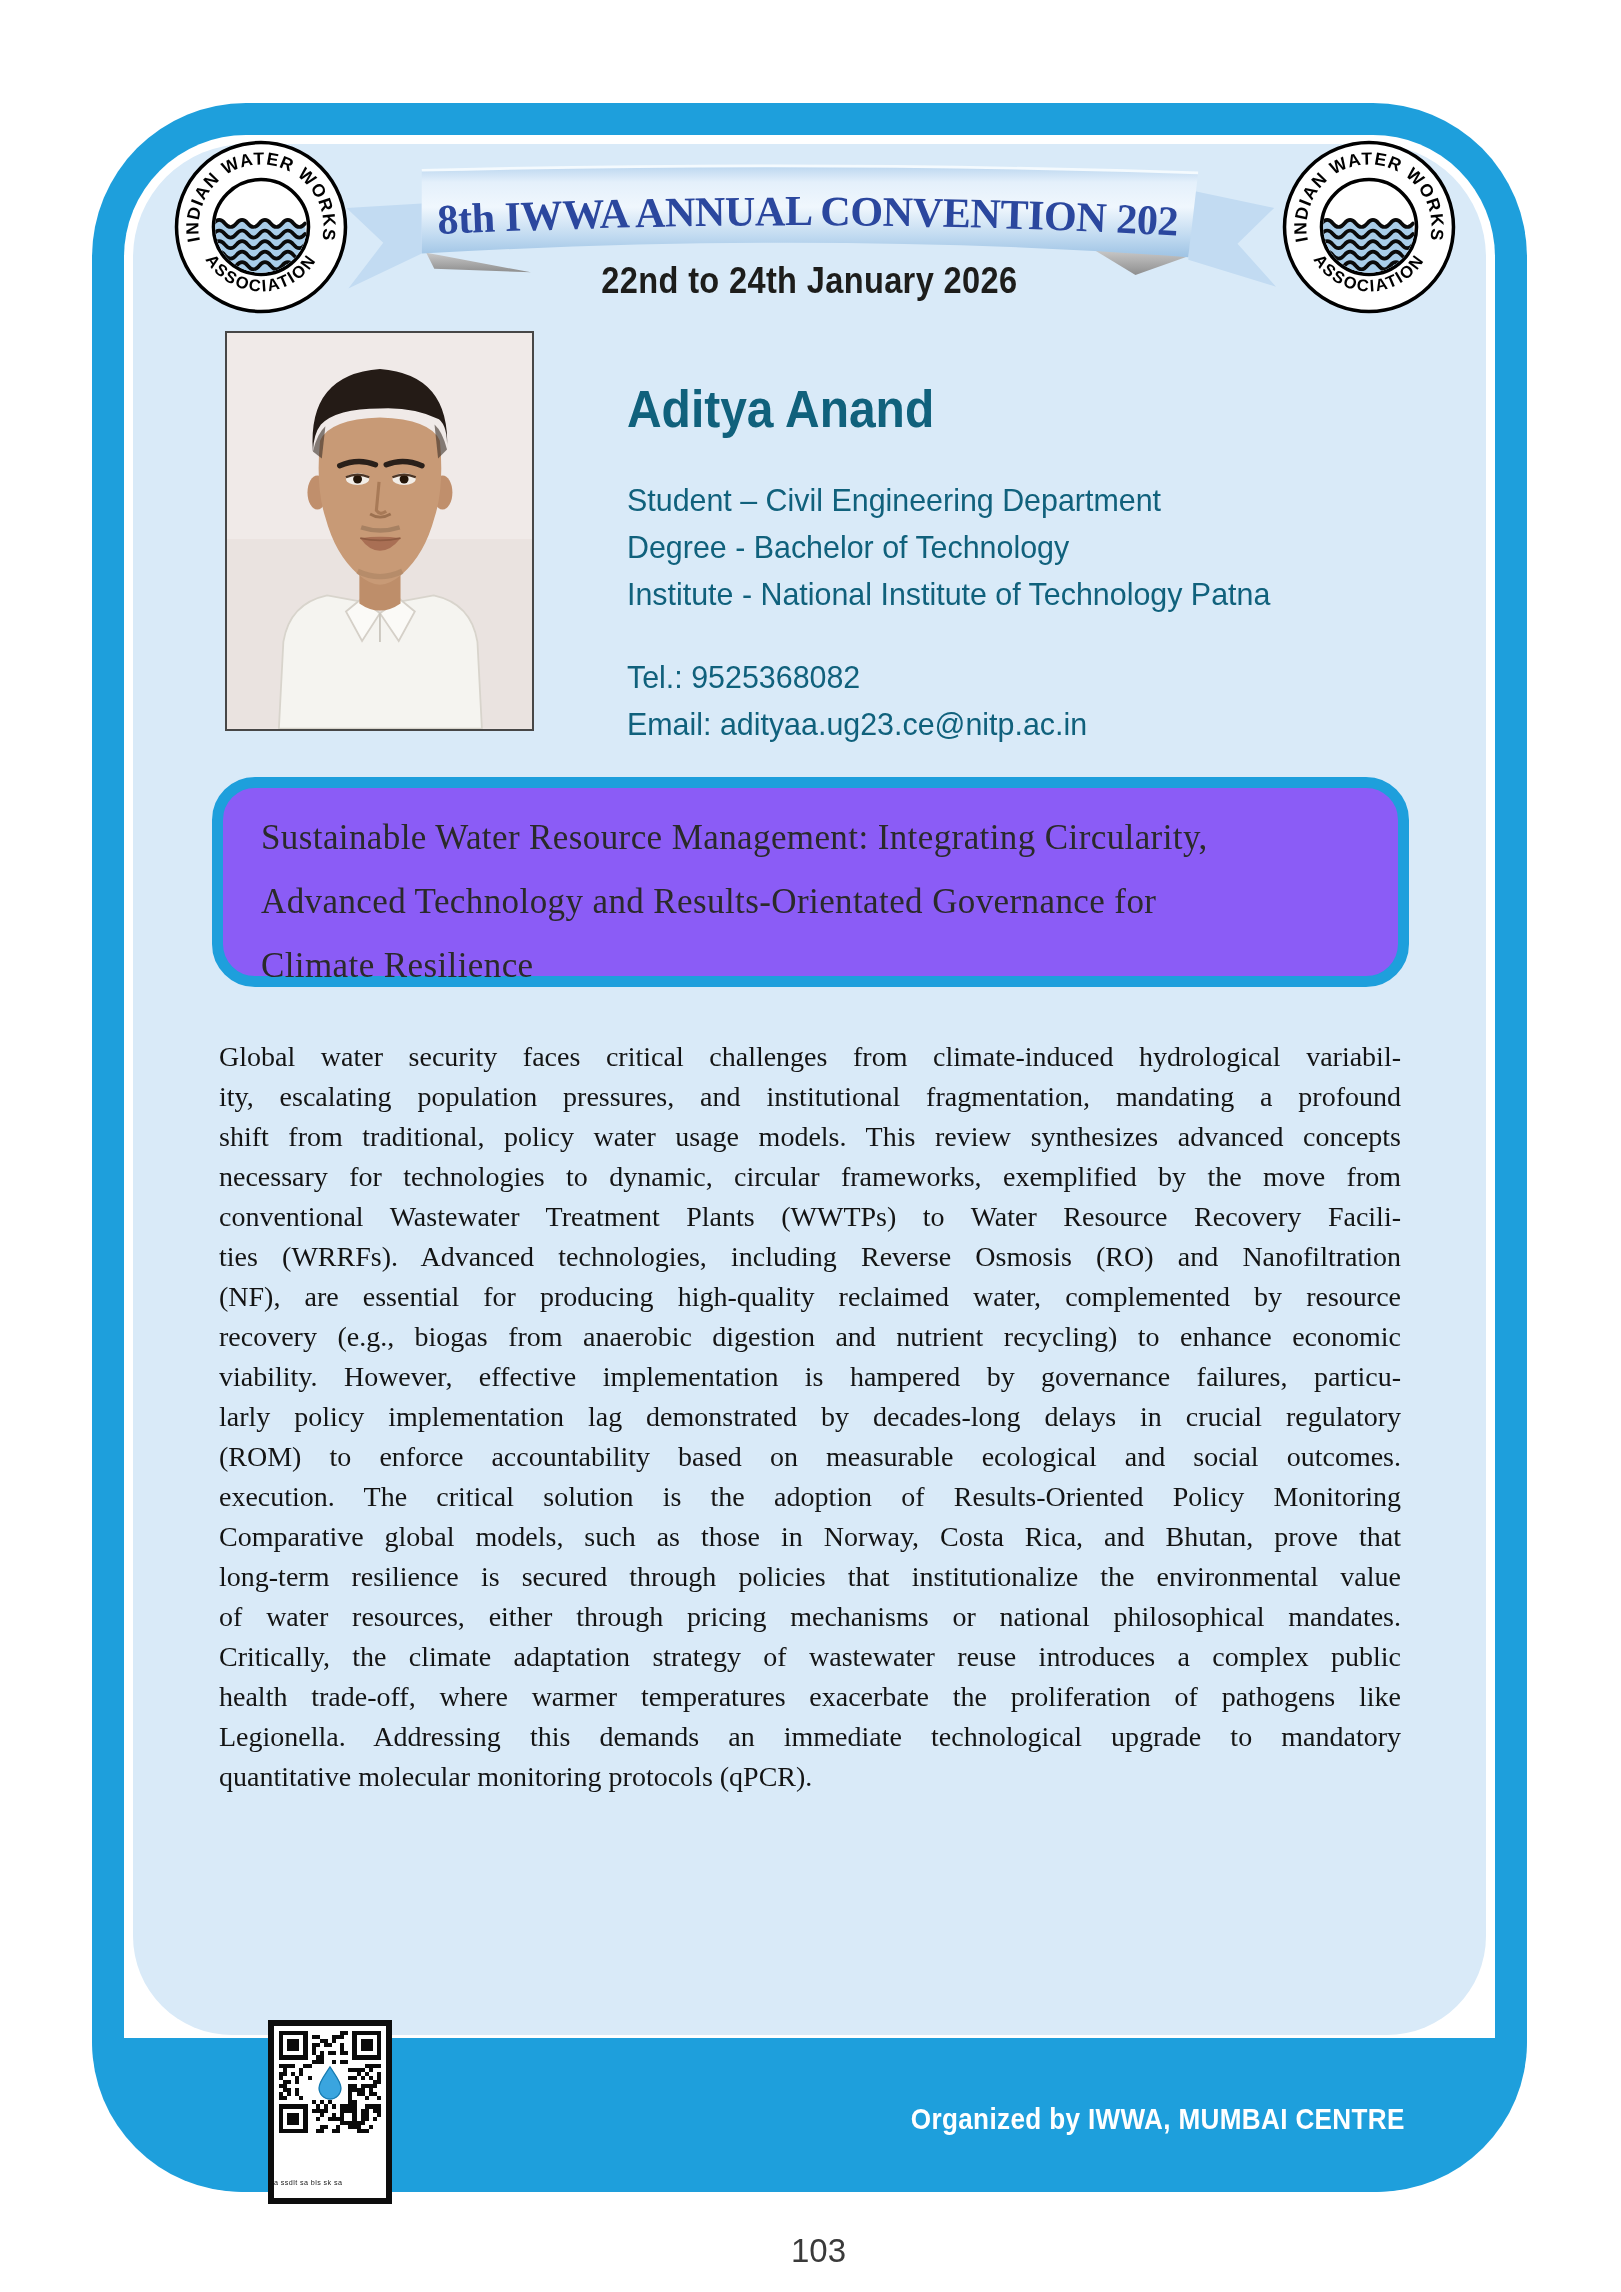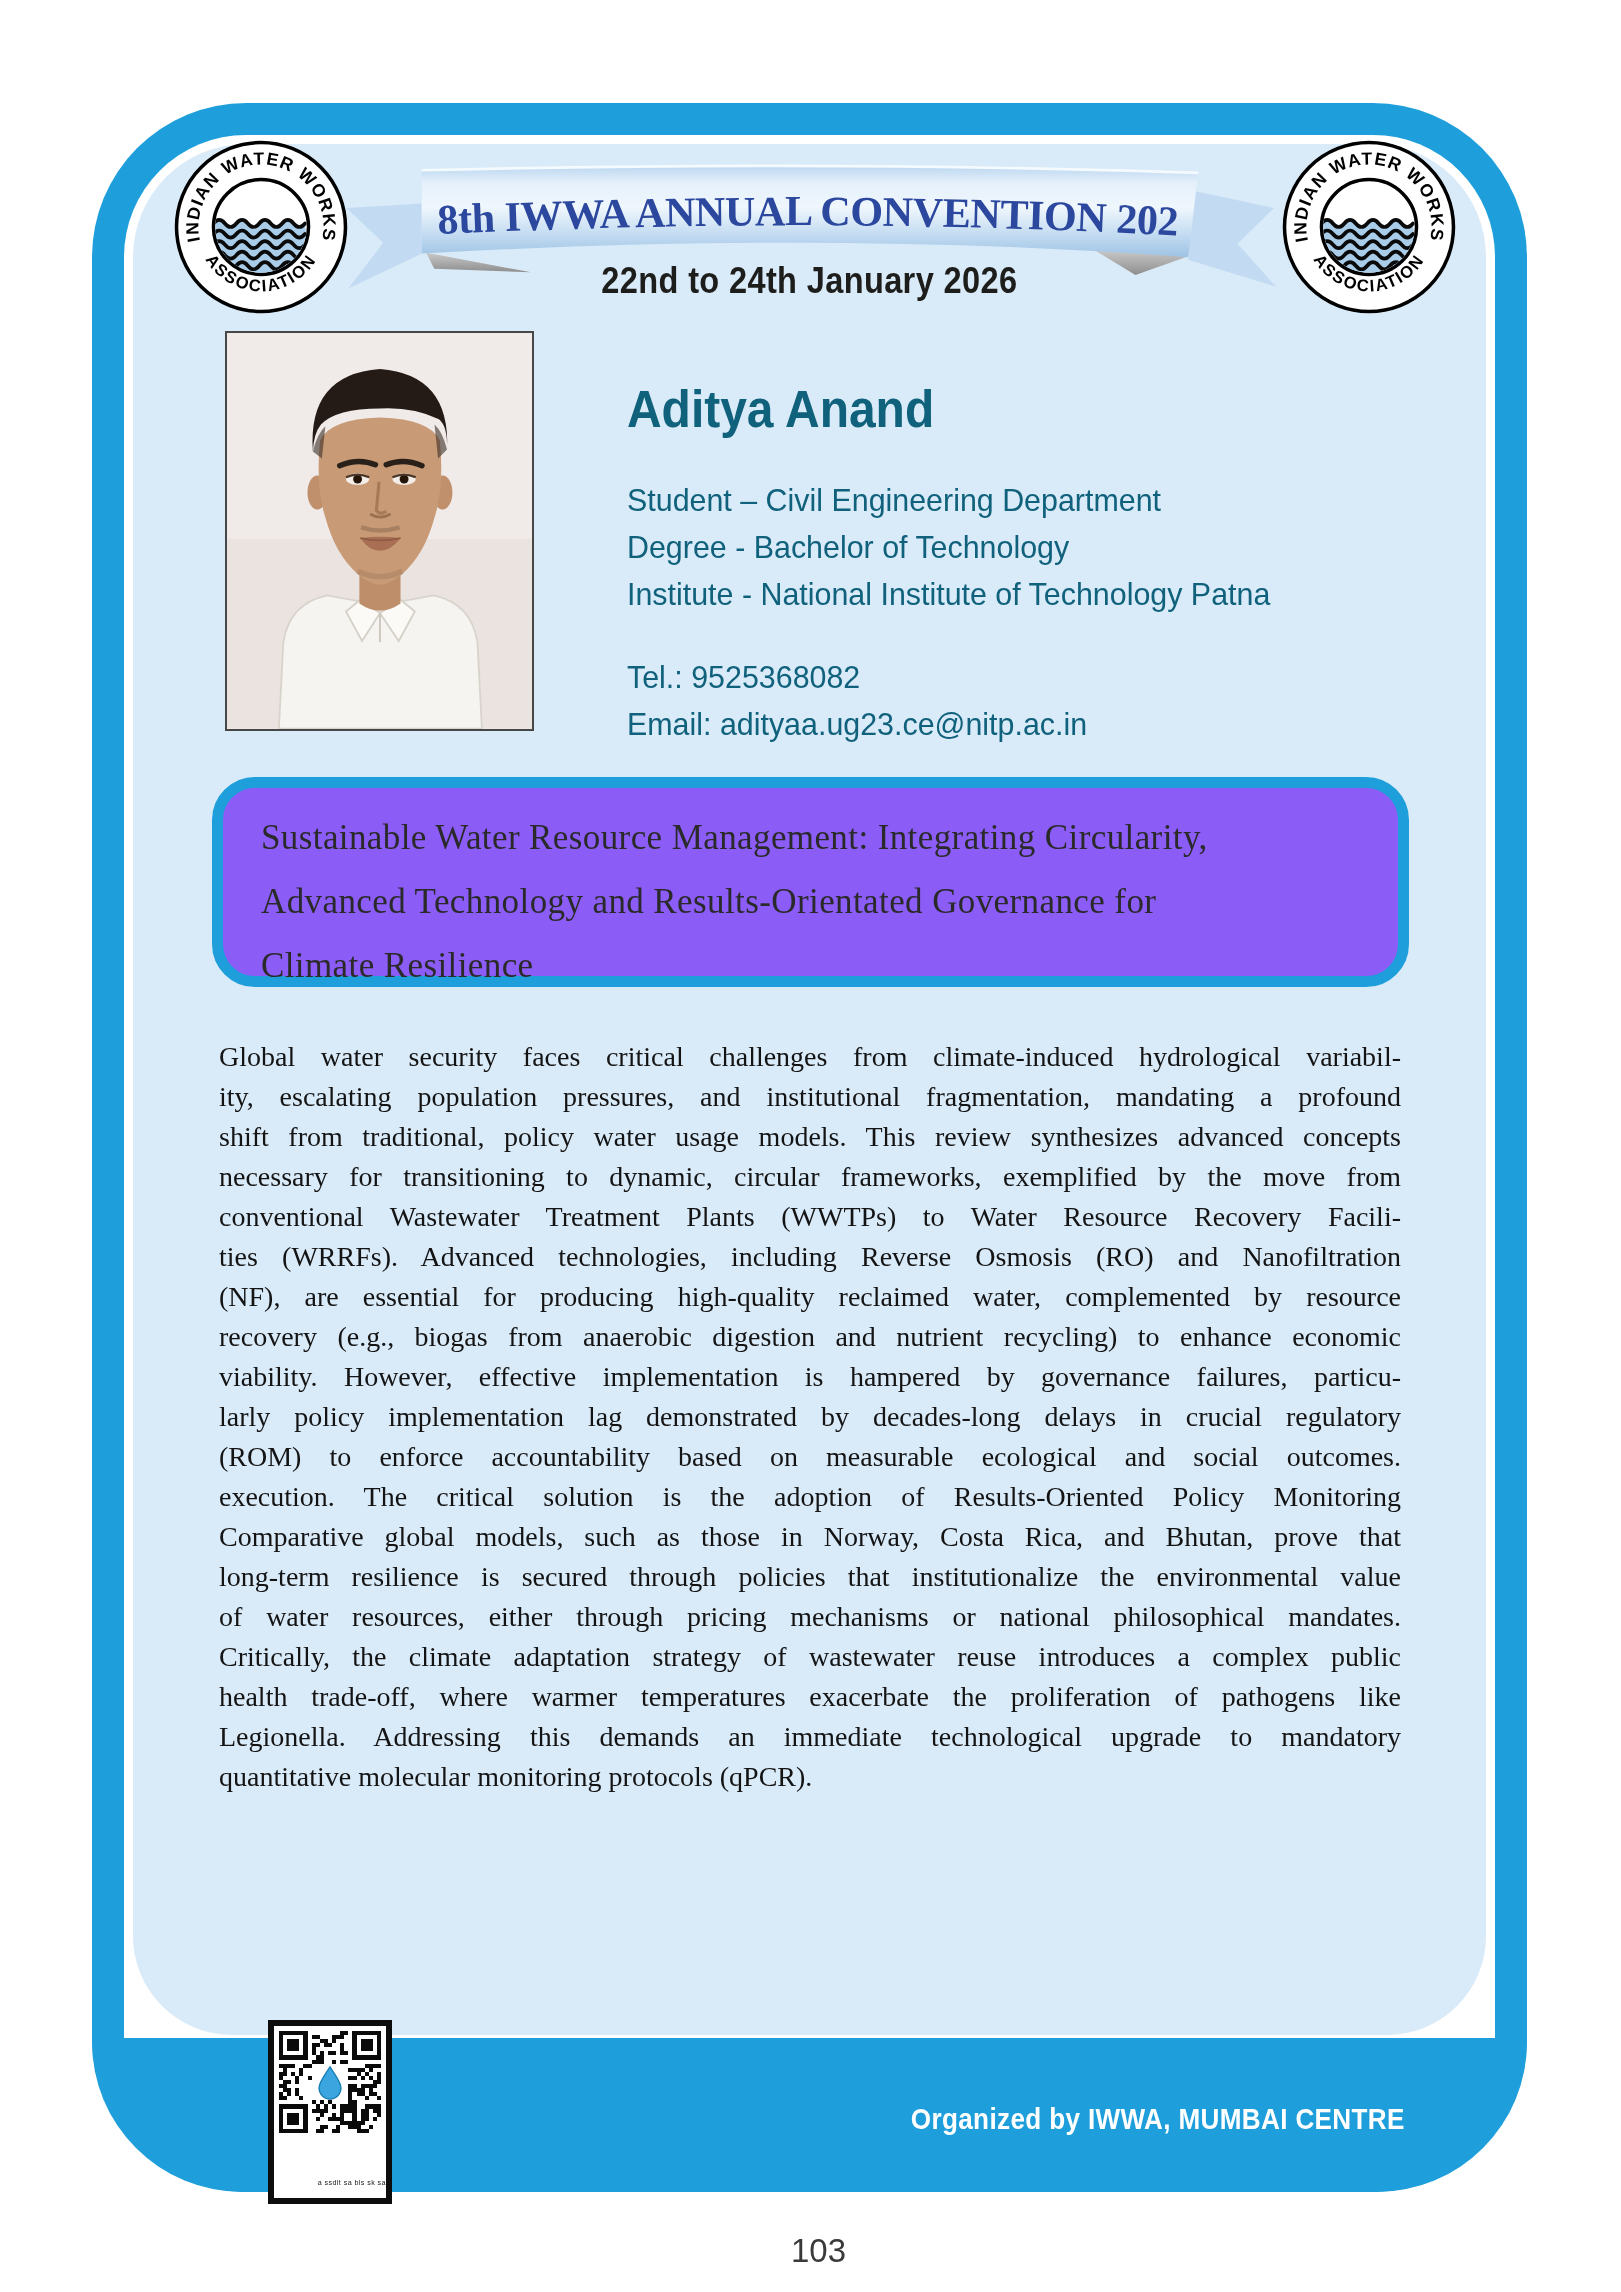--- a/index.html
+++ b/index.html
@@ -38,21 +38,21 @@
   .paper-line{font-family:"Liberation Serif",serif;font-size:35px;line-height:64px;color:#2A2A2A;letter-spacing:0.4px;white-space:nowrap;}
 
   
   .abstract{position:absolute;left:127px;top:934px;width:1182px;color:#141414;}
   .abs-line{font-family:"Liberation Serif",serif;font-size:28px;line-height:40px;text-align:justify;text-align-last:justify;white-space:normal;}
   .abs-line.last{text-align:left;text-align-last:left;}
 
   
   .qr-box{position:absolute;left:176px;top:1917px;width:124px;height:184px;box-sizing:border-box;background:#ffffff;border:6.3px solid #0D0D0D;}
   .qr-box svg{display:block;margin:4.5px auto 0 auto;}
-  .qr-caption{position:absolute;left:0;right:0;bottom:10.7px;text-align:right;font-size:7.2px;color:#1A1A1A;filter:blur(0.4px);letter-spacing:0.4px;}
+  .qr-caption{position:absolute;left:0;right:0;bottom:10.7px;text-align:left;font-size:7.2px;color:#1A1A1A;filter:blur(0.4px);letter-spacing:0.4px;}
   .scan-row{position:absolute;left:358px;top:1995px;display:flex;align-items:center;gap:16px;height:39px;}
   .scan-label{font-size:29.6px;font-weight:bold;color:#ffffff;transform:scaleX(0.87);transform-origin:left;letter-spacing:0.4px;white-space:nowrap;}
   .organized{position:absolute;right:122px;top:1999px;font-size:30px;font-weight:bold;color:#ffffff;transform:scaleX(0.87);transform-origin:right;letter-spacing:0.4px;white-space:nowrap;}
 
   .page-number{position:absolute;left:16px;right:0;top:2232px;text-align:center;font-size:33px;color:#3A3A3A;}
 </style>
 </head>
 <body>
 
 <svg width="0" height="0" style="position:absolute" aria-hidden="true">
@@ -188,21 +188,21 @@
     <div class="paper-box">
       <div class="paper-line">Sustainable Water Resource Management: Integrating Circularity,</div>
       <div class="paper-line">Advanced Technology and Results-Orientated Governance for</div>
       <div class="paper-line">Climate Resilience</div>
     </div>
 
     <div class="abstract">
       <div class="abs-line">Global water security faces critical challenges from climate-induced hydrological variabil-</div>
       <div class="abs-line">ity, escalating population pressures, and institutional fragmentation, mandating a profound</div>
       <div class="abs-line">shift from traditional, policy water usage models. This review synthesizes advanced concepts</div>
-      <div class="abs-line">necessary for transitioning to dynamic, circular frameworks, exemplified by the move from</div>
+      <div class="abs-line">necessary for technologies to dynamic, circular frameworks, exemplified by the move from</div>
       <div class="abs-line">conventional Wastewater Treatment Plants (WWTPs) to Water Resource Recovery Facili-</div>
       <div class="abs-line">ties (WRRFs). Advanced technologies, including Reverse Osmosis (RO) and Nanofiltration</div>
       <div class="abs-line">(NF), are essential for producing high-quality reclaimed water, complemented by resource</div>
       <div class="abs-line">recovery (e.g., biogas from anaerobic digestion and nutrient recycling) to enhance economic</div>
       <div class="abs-line">viability. However, effective implementation is hampered by governance failures, particu-</div>
       <div class="abs-line">larly policy implementation lag demonstrated by decades-long delays in crucial regulatory</div>
       <div class="abs-line">(ROM) to enforce accountability based on measurable ecological and social outcomes.</div>
       <div class="abs-line">execution. The critical solution is the adoption of Results-Oriented Policy Monitoring</div>
       <div class="abs-line">Comparative global models, such as those in Norway, Costa Rica, and Bhutan, prove that</div>
       <div class="abs-line">long-term resilience is secured through policies that institutionalize the environmental value</div>

